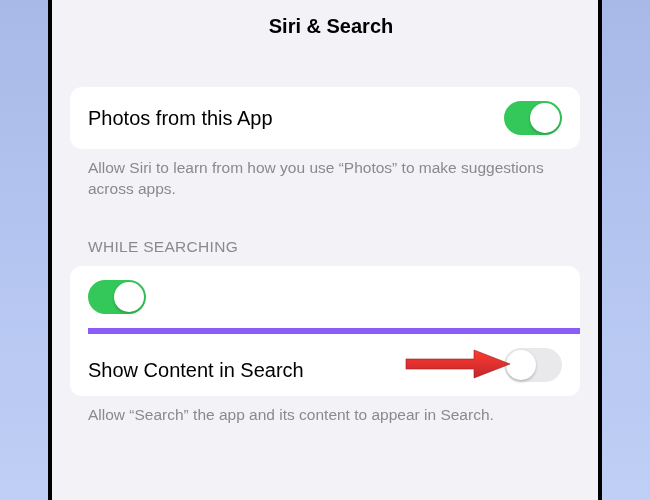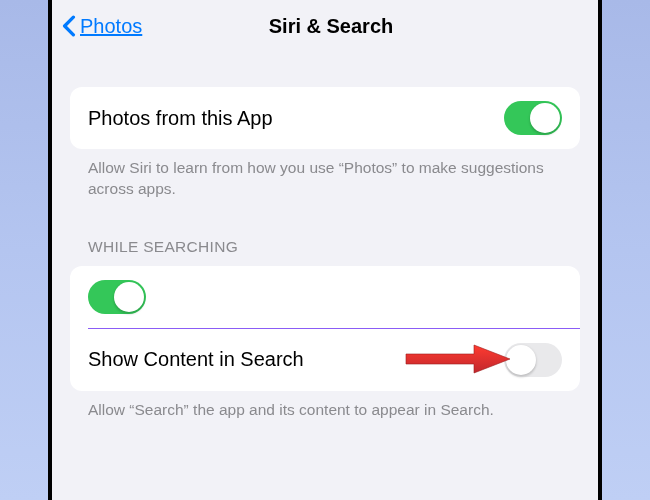--- a/index.html
+++ b/index.html
@@ -72,23 +72,24 @@
       overflow: hidden;
     }
     .row {
       display: flex;
       align-items: center;
       justify-content: space-between;
       padding: 14px 18px;
       min-height: 52px;
     }
     .row + .row {
-      border-top: 1px solid #8b5cf6;
+      border-top: 6px solid #8b5cf6;
       margin-left: 18px;
       padding-left: 0;
+      align-items: flex-end;
     }
     .row-label {
       font-size: 20px;
       color: #000;
       font-weight: 400;
     }
     .footer-text {
       font-size: 15.5px;
       color: #8a8a8e;
       line-height: 1.35;
@@ -135,26 +136,20 @@
       z-index: 10;
     }
   </style>
 </head>
 <body>
 
 <div class="phone-frame">
   <div class="screen">
 
     <div class="nav-bar">
-      <div class="back-button">
-        <svg class="chevron-left" viewBox="0 0 12 20" fill="none">
-          <path d="M10 2 L2 10 L10 18" stroke="#007aff" stroke-width="3" stroke-linecap="round" stroke-linejoin="round"></path>
-        </svg>
-        <span class="back-label">Photos</span>
-      </div>
       <div class="nav-title">Siri &amp; Search</div>
     </div>
 
     <div class="content">
 
       <div class="group">
         <div class="row">
           <span class="row-label">Photos from this App</span>
           <div class="toggle toggle-on">
             <div class="toggle-knob"></div>

